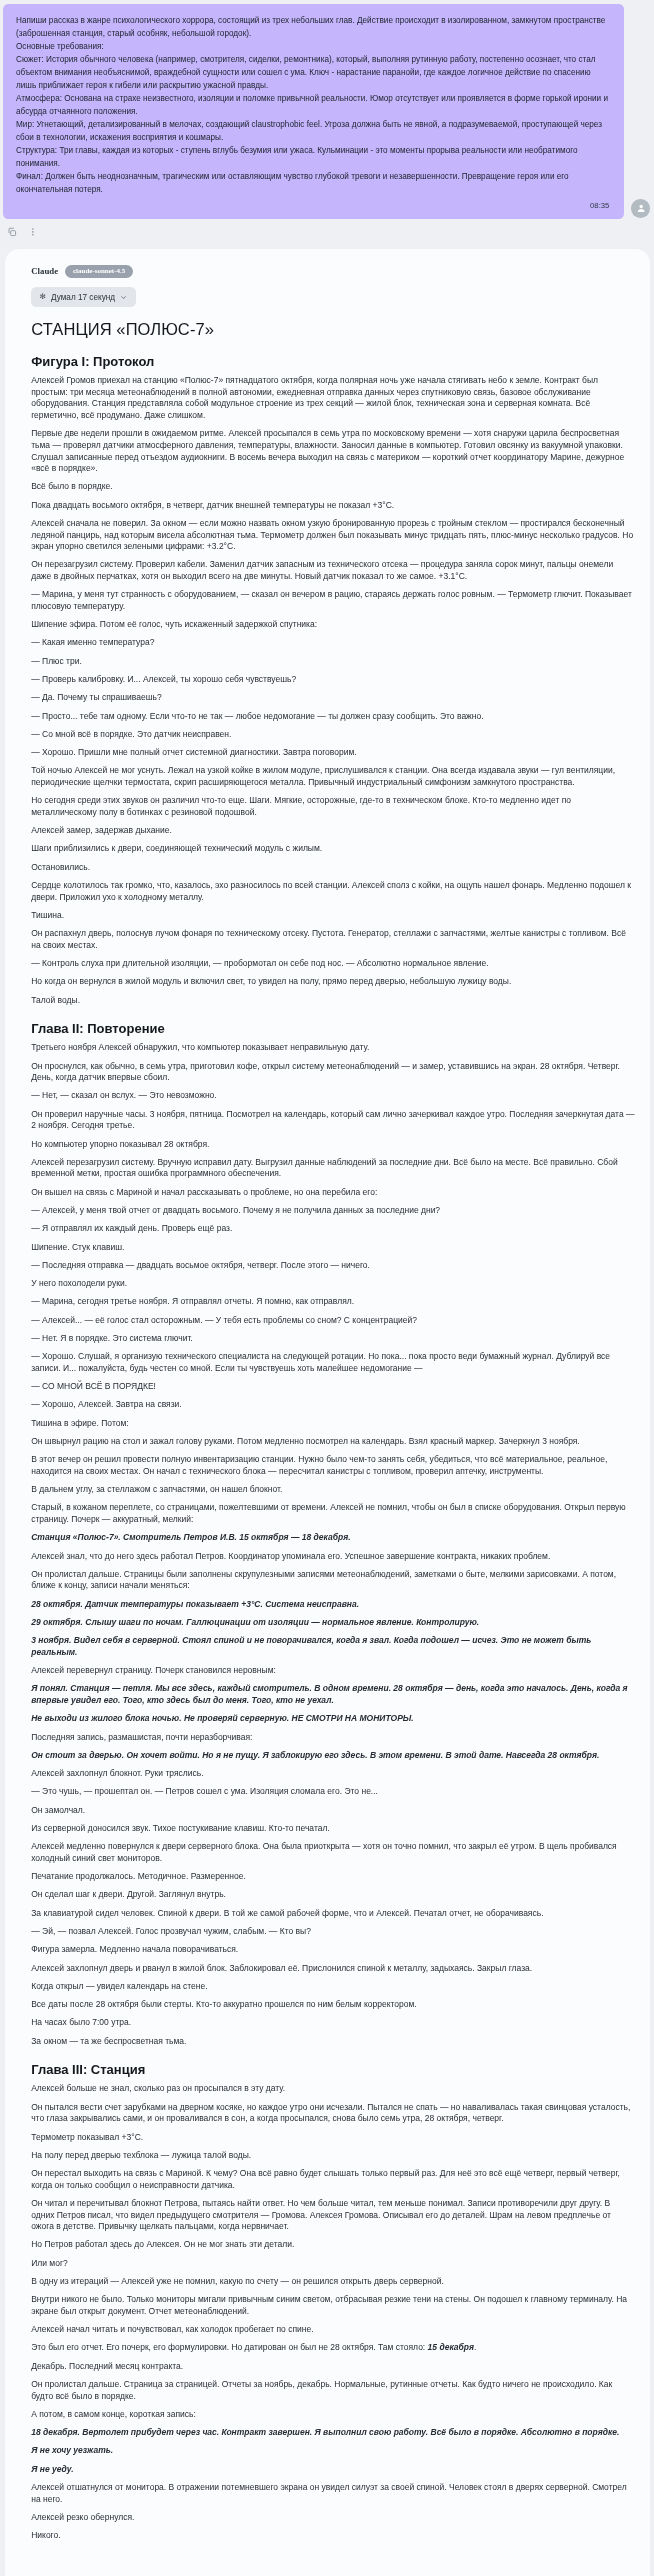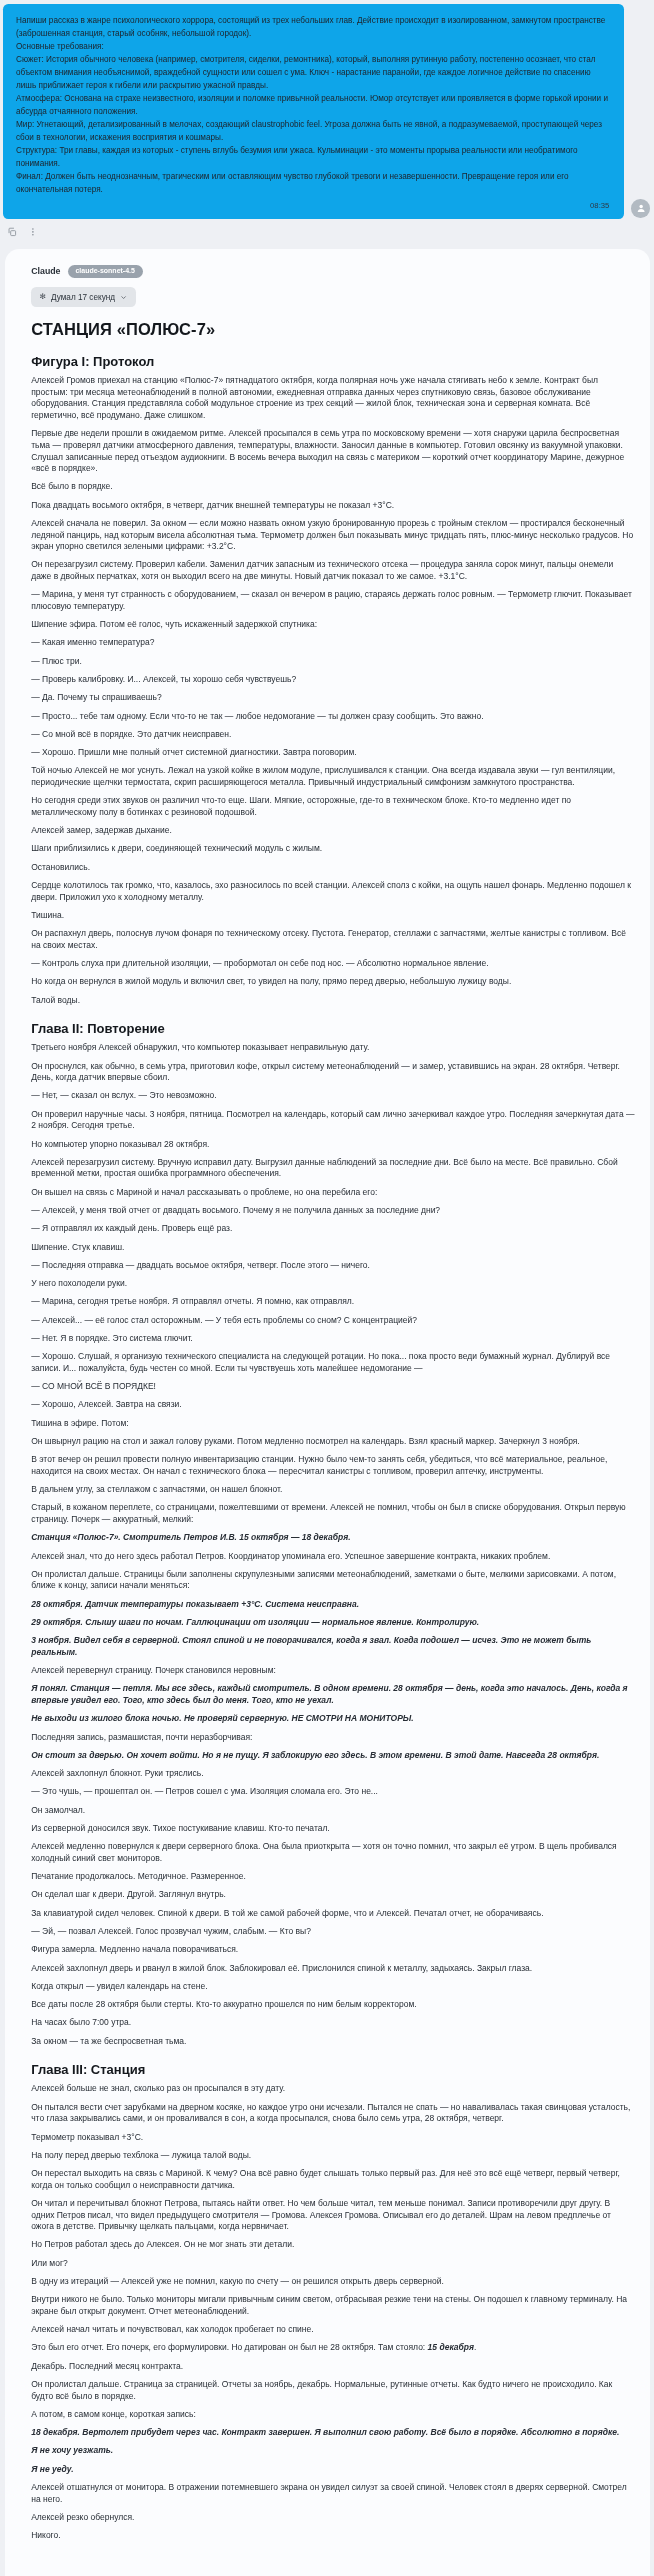--- a/index.html
+++ b/index.html
@@ -5,56 +5,56 @@
   html,body{margin:0;padding:0;}
   body{
     width:654px;min-height:3131px;position:relative;
     background:#eef0f4;
     font-family:"Liberation Sans",sans-serif;
     -webkit-font-smoothing:antialiased;
   }
   
   .user-row{display:flex;align-items:flex-end;gap:7.7px;padding:4.1px 4.1px 0 2.6px;}
   .user-bubble{
-    flex:1;background:#0ea5e9;border-radius:5.2px;
+    flex:1;background:#c4b5fd;border-radius:5.2px;
     padding:10.3px 14.4px 6.2px 13.4px;color:#1d232b;
     font-size:8.2px;line-height:13px;box-sizing:border-box;
   }
   .u-line{margin:0;}
   .bubble-meta{text-align:right;font-size:7.7px;color:#2e3a46;margin-top:3.1px;}
   .user-avatar{
     width:18.5px;height:18.5px;border-radius:50%;background:#b2bac2;
     display:flex;align-items:center;justify-content:center;flex:0 0 18.5px;margin-bottom:1px;
   }
   
   .actions{display:flex;gap:11.3px;align-items:center;padding:8.2px 0 0 7.2px;}
   .icon-btn{background:none;border:none;padding:0;cursor:pointer;color:#878e96;display:flex;}
   
   .card{
     margin:12.4px 0 0 5.2px;width:645px;box-sizing:border-box;
     background:#fbfcfe;border-radius:14.4px 14.4px 0 0;
     padding:15.5px 15.5px 46px 26px;min-height:2895px;
   }
-  .card-header{display:flex;align-items:center;gap:7.2px;}
+  .card-header{display:flex;align-items:center;gap:7.2px;font-family:Liberation Serif, serif;}
   .sender{font-size:8.8px;font-weight:600;color:#2b323a;}
   .model-badge{
     background:#99a2ac;color:#ffffff;font-size:7px;font-weight:600;
     padding:2.6px 7.7px;border-radius:7.2px;line-height:1.2;
   }
   .thinking-pill{
     display:inline-flex;align-items:center;gap:5.2px;
     background:#e2e5e9;border:none;border-radius:5.2px;
     padding:5.2px 8.2px;margin-top:9.3px;cursor:pointer;
     font-family:inherit;
   }
   .thinking-icon{font-size:7.7px;color:#4a5058;line-height:1;}
   .thinking-label{font-size:8.2px;color:#2b323a;}
   
   .story{margin-top:13.4px;color:#272d35;}
-  .story-title{font-size:16.5px;font-weight:700;color:#14181d;margin:0 0 4.1px 0;letter-spacing:0.1px;}
+  .story-title{font-size:16.5px;font-weight:400;color:#14181d;margin:0 0 4.1px 0;letter-spacing:0.1px;}
   .chapter{font-size:13px;font-weight:800;color:#14181d;margin:14.4px 0 3.1px;}
   .para{font-size:8.5px;line-height:11.6px;margin:6.7px 0;max-width:607px;}
   .r-i{font-style:italic;font-weight:600;}
   .r-ib{font-style:italic;font-weight:700;}
 </style>
 </head>
 <body>
 
 <div class="user-row">
   <div class="user-bubble">

